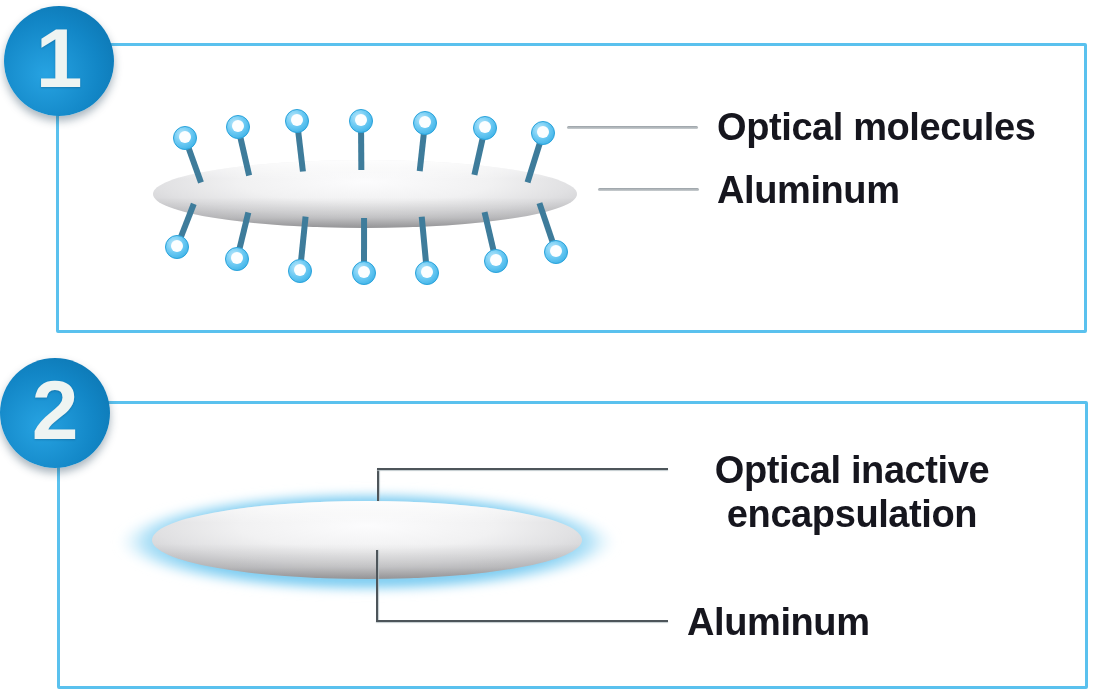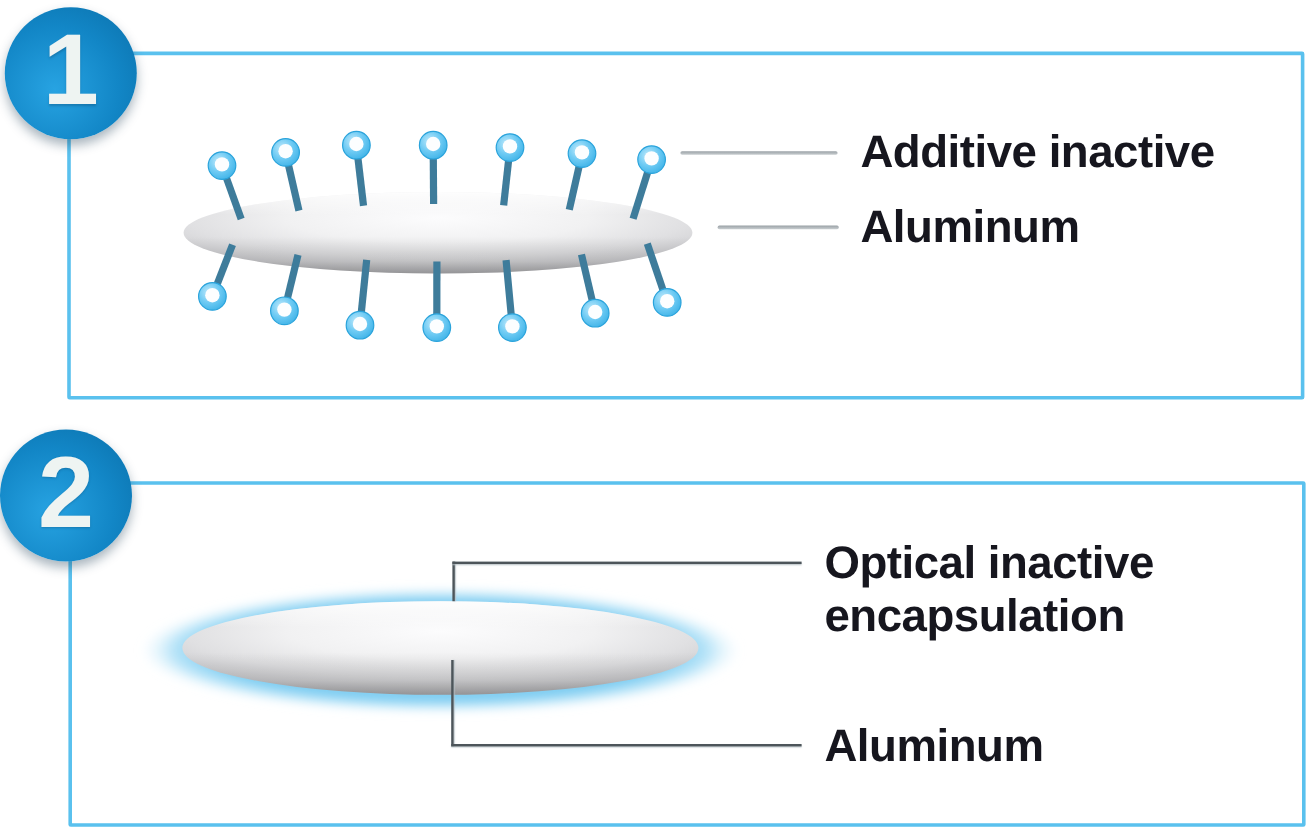--- a/index.html
+++ b/index.html
@@ -65,21 +65,21 @@
   #ld-alu2-h{left:376px;top:620px;width:292px;}
   .label{
     position:absolute;
     font-weight:700;
     font-size:38px;
     line-height:44px;
     letter-spacing:-0.4px;
     color:var(--label-text,#16161e);
     white-space:nowrap;
   }
-  .label.wrap{white-space:normal;width:330px;}
+  .label.wrap{white-space:normal;width:330px;text-align:center;}
   #lbl-additive{left:717px;top:105px;}
   #lbl-aluminum1{left:717px;top:168px;}
   #lbl-encapsulation{left:687px;top:448px;}
   #lbl-aluminum2{left:687px;top:600px;}
 </style>
 </head>
 <body>
 
 <div class="canvas">
 
@@ -187,18 +187,18 @@
       </g>
   </svg>
 
   <div class="leader gray-h" id="ld-additive"></div>
   <div class="leader gray-h" id="ld-aluminum1"></div>
   <div class="leader dark-v" id="ld-enc-v"></div>
   <div class="leader dark-h" id="ld-enc-h"></div>
   <div class="leader dark-v" id="ld-alu2-v"></div>
   <div class="leader dark-h" id="ld-alu2-h"></div>
 
-  <div class="label" id="lbl-additive">Additive inactive</div>
+  <div class="label" id="lbl-additive">Optical molecules</div>
   <div class="label" id="lbl-aluminum1">Aluminum</div>
   <div class="label wrap" id="lbl-encapsulation">Optical inactive encapsulation</div>
   <div class="label" id="lbl-aluminum2">Aluminum</div>
 
 </div>
 
 </body></html>

